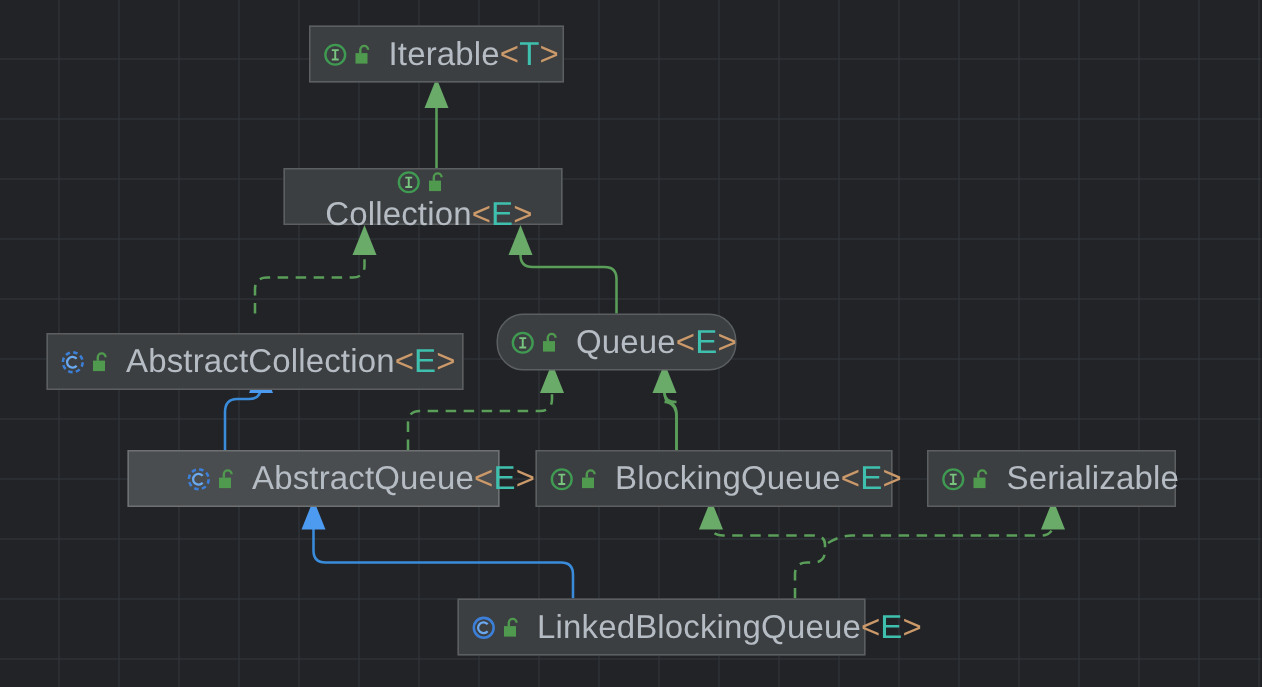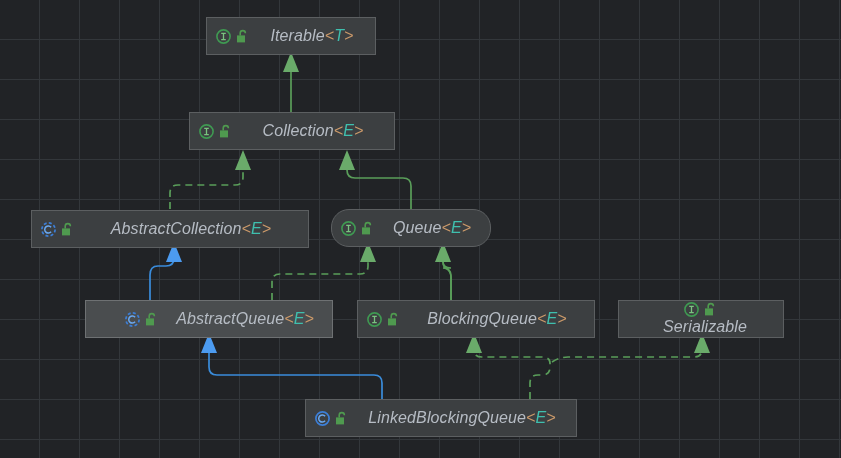--- a/index.html
+++ b/index.html
@@ -47,27 +47,26 @@
     border-color: #6e7173;
     padding-left: 38px;
   }
   .node-icons {
     display: flex;
     align-items: center;
     gap: 4px;
     flex: 0 0 auto;
   }
   .node-label {
-    font-size: 16px;
+    font-size: 22px;
     color: #b6bcc4;
     letter-spacing: 0.1px;
     margin-left: 10px;
     flex: 1 1 auto;
     text-align: center;
-    font-style: italic;
   }
   .node-label .generic {
     color: #cc9a6a;
   }
   .node-label .typeparam {
     color: #3fbfae;
   }
   .icon-svg {
     display: block;
   }
@@ -144,41 +143,41 @@
           <path d="M4.2 6.5 V4.2 a2.6 2.6 0 0 1 5.2 0" fill="none" stroke="#4f9a4f" stroke-width="1.6"></path>
           <rect x="1" y="6.4" width="8" height="7" fill="#4f9a4f"></rect>
         </svg>
       </span>
     </span>
     <span class="node-label">
       <span>Iterable</span><span class="generic">&lt;</span><span class="typeparam">T</span><span class="generic">&gt;</span>
     </span>
   </div>
 
-  <div class="node" style="left:189px; top:112px; width:206px;">
+  <div class="node" style="left:189px; top:112px; width:186px;flex-direction:column;">
     <span class="node-icons">
       <span>
         <svg class="icon-svg" width="17" height="17" viewBox="0 0 17 17">
           <circle cx="8.5" cy="8.5" r="6.6" fill="none" stroke="#3f9a52" stroke-width="1.6"></circle>
           <path d="M6.2 5.4 H10.8 M8.5 5.4 V11.6 M6.2 11.6 H10.8" stroke="#79c47f" stroke-width="1.3" fill="none"></path>
         </svg>
       </span>
       <span>
         <svg class="icon-svg" width="13" height="15" viewBox="0 0 13 15">
           <path d="M4.2 6.5 V4.2 a2.6 2.6 0 0 1 5.2 0" fill="none" stroke="#4f9a4f" stroke-width="1.6"></path>
           <rect x="1" y="6.4" width="8" height="7" fill="#4f9a4f"></rect>
         </svg>
       </span>
     </span>
     <span class="node-label">
       <span>Collection</span><span class="generic">&lt;</span><span class="typeparam">E</span><span class="generic">&gt;</span>
     </span>
   </div>
 
-  <div class="node" style="left:31px; top:210px; width:278px;">
+  <div class="node" style="left:31px; top:222px; width:278px;">
     <span class="node-icons">
       <span>
         <svg class="icon-svg" width="17" height="17" viewBox="0 0 17 17">
           <circle cx="8.5" cy="8.5" r="6.6" fill="none" stroke="#3c7fd8" stroke-width="1.7" stroke-dasharray="3 2.2"></circle>
           <path d="M11.1 6.2 a3.6 3.6 0 1 0 0 4.6" fill="none" stroke="#6aa8f0" stroke-width="1.5"></path>
         </svg>
       </span>
       <span>
         <svg class="icon-svg" width="13" height="15" viewBox="0 0 13 15">
           <path d="M4.2 6.5 V4.2 a2.6 2.6 0 0 1 5.2 0" fill="none" stroke="#4f9a4f" stroke-width="1.6"></path>
@@ -244,21 +243,21 @@
           <path d="M4.2 6.5 V4.2 a2.6 2.6 0 0 1 5.2 0" fill="none" stroke="#4f9a4f" stroke-width="1.6"></path>
           <rect x="1" y="6.4" width="8" height="7" fill="#4f9a4f"></rect>
         </svg>
       </span>
     </span>
     <span class="node-label">
       <span>BlockingQueue</span><span class="generic">&lt;</span><span class="typeparam">E</span><span class="generic">&gt;</span>
     </span>
   </div>
 
-  <div class="node" style="left:618px; top:300px; width:166px;flex-direction:column;">
+  <div class="node" style="left:618px; top:300px; width:166px;">
     <span class="node-icons">
       <span>
         <svg class="icon-svg" width="17" height="17" viewBox="0 0 17 17">
           <circle cx="8.5" cy="8.5" r="6.6" fill="none" stroke="#3f9a52" stroke-width="1.6"></circle>
           <path d="M6.2 5.4 H10.8 M8.5 5.4 V11.6 M6.2 11.6 H10.8" stroke="#79c47f" stroke-width="1.3" fill="none"></path>
         </svg>
       </span>
       <span>
         <svg class="icon-svg" width="13" height="15" viewBox="0 0 13 15">
           <path d="M4.2 6.5 V4.2 a2.6 2.6 0 0 1 5.2 0" fill="none" stroke="#4f9a4f" stroke-width="1.6"></path>

